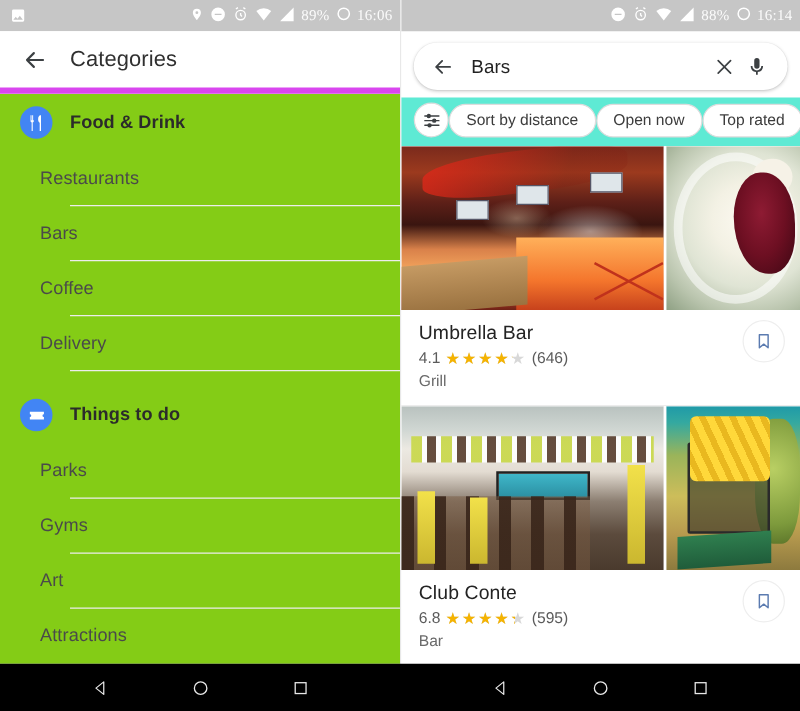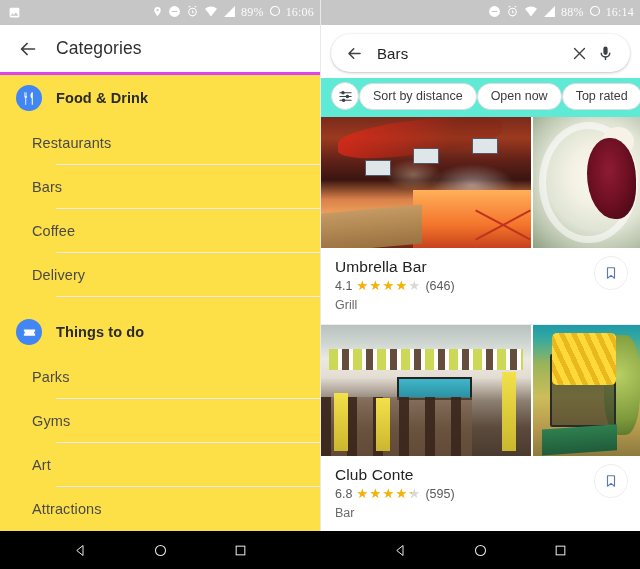--- a/index.html
+++ b/index.html
@@ -18,27 +18,27 @@
     padding: 0 6px 0 8px; color: #fff; position: relative;
   }
   .sb-left { display: flex; align-items: center; gap: 5px; flex: 1; }
   .sb-right { display: flex; gap: 5px; font-family: Liberation Serif, serif; }
   .sb-text { font-size: 12px; color: #fbfbfb; letter-spacing: .2px; }
   .sb-ico { display: block; }
 
   
   .toolbar {
     height: 50px; display: flex; align-items: center;
-    background: #fff; border-bottom: 3px solid #d946ef; position: relative;
+    background: #fff; border-bottom: 5px solid #d946ef; position: relative;
   }
   .tb-back { width: 56px; display: flex; align-items: center; justify-content: center; cursor: pointer; }
   .tb-title { font-size: 17.5px; color: #303030; letter-spacing: .1px; }
 
   
-  .cat-list { background: #fde047; }
+  .cat-list { background: #84cc16; }
   .cat-header { display: flex; align-items: center; height: 46px; padding-left: 16px; }
   .cat-badge {
     width: 26px; height: 26px; border-radius: 50%; background: #4285f4;
     display: flex; align-items: center; justify-content: center; flex: none;
   }
   .cat-head-label { font-size: 14.5px; font-weight: bold; color: #2b2b2b; margin-left: 14px; letter-spacing: .1px; }
   .cat-row {
     height: 44px; display: flex; align-items: center;
     padding-left: 32px; font-size: 14.5px; color: #4a4a4a; cursor: pointer;
     position: relative; letter-spacing: .1px;
@@ -69,21 +69,21 @@
   }
   .chip-icon { width: 28px; height: 28px; border-radius: 50%; padding: 0; justify-content: center; flex: none; }
 
   
   .result { background: #fff; }
   .photos { display: flex; height: 131px; overflow: hidden; }
   .photo-a { width: 210px; height: 131px; position: relative; overflow: hidden; }
   .photo-b { flex: 1; height: 131px; position: relative; overflow: hidden; border-left: 2px solid #fff; }
   .info { padding: 10px 14px 12px 14px; position: relative; }
   .r-name { font-size: 15.5px; color: #232323; letter-spacing: .1px; }
-  .r-rating { display: flex; align-items: flex-start; margin-top: 3px; font-size: 12.5px; color: #5b5b5b; }
+  .r-rating { display: flex; align-items: flex-end; margin-top: 3px; font-size: 12.5px; color: #5b5b5b; }
   .r-score { margin-right: 4px; }
   .stars { display: inline-flex; align-items: center; margin-right: 4px; }
   .star { font-size: 13px; line-height: 1; color: #d8d8d8; position: relative; display: inline-block; width: 13px; }
   .star .fill { position: absolute; left: 0; top: 0; overflow: hidden; color: #f5b301; white-space: nowrap; }
   .r-cat { font-size: 12.5px; color: #6a6a6a; margin-top: 5px; }
   .bookmark {
     position: absolute; right: 12px; top: 8px;
     width: 34px; height: 34px; border-radius: 50%;
     border: 1px solid #eeeeee; background: #fff;
     display: flex; align-items: center; justify-content: center; cursor: pointer;

